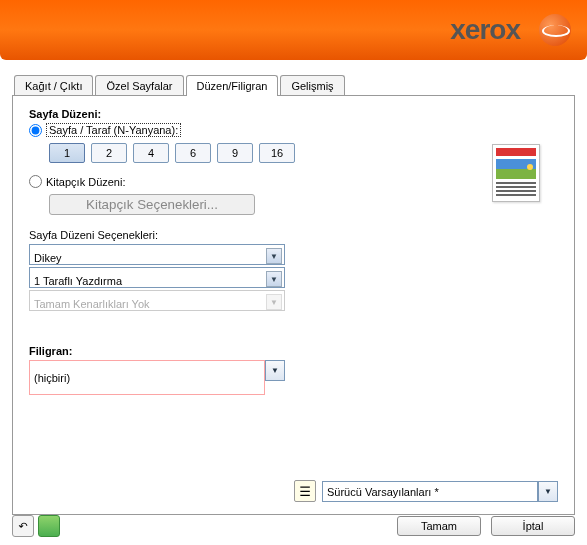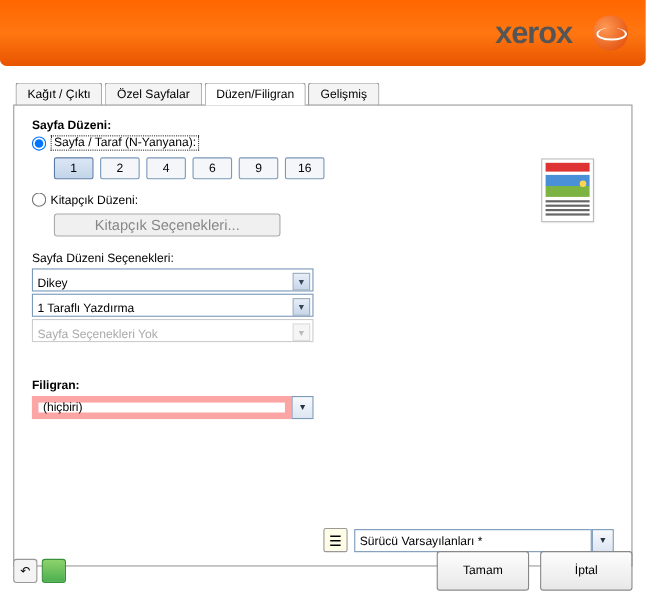--- a/index.html
+++ b/index.html
@@ -21,36 +21,36 @@
 .nup-btn { width: 36px; height: 20px; border: 1px solid #7a98b8; background: #f4f6fa; cursor: pointer; border-radius: 2px; font-size: 11px; }
 .nup-btn.selected { background: linear-gradient(#dbe6f4,#c3d5ea); border-color: #5a7aa8; }
 .kitapcik-btn { width: 206px; height: 21px; margin-left: 20px; border: 1px solid #aaa; background: #f0f0f0; color: #888; cursor: not-allowed; border-radius: 3px; }
 .sublabel { margin-top: 14px; margin-bottom: 3px; }
 .dropdown { width: 256px; height: 21px; border: 1px solid #7a98b8; background: #fff; display: flex; align-items: flex-end; justify-content: space-between; padding: 0 2px 0 4px; margin-bottom: 2px; cursor: pointer; }
 .dropdown.disabled { color: #aaa; border-color: #ccc; cursor: default; }
 .dd-arrow { width: 16px; height: 16px; background: linear-gradient(#e8eef8,#c7d6ea); border: 1px solid #9ab; display: flex; align-items: center; justify-content: center; font-size: 8px; color: #345; }
 .dropdown.disabled .dd-arrow { color: #bbb; border-color: #ddd; background: #f5f5f5; }
 .filigran-block { margin-top: 34px; }
 .filigran-row { display: flex; }
-.filigran-input { width: 236px; height: 21px; border: 6px solid #fca5a5; background: #fff; padding: 0 4px; display: flex; align-items: center; }
+.filigran-input { width: 236px; height: 35px; border: 1px solid #fca5a5; background: #fff; padding: 0 4px; display: flex; align-items: center; }
 .dd-btn { width: 20px; height: 21px; border: 1px solid #7a98b8; background: linear-gradient(#f7f9fc,#dde6f2); display: flex; align-items: center; justify-content: center; cursor: pointer; font-size: 8px; color: #234; }
 .preview { position: absolute; right: 34px; top: 48px; width: 48px; height: 58px; border: 1px solid #bbb; background: #fff; padding: 3px; box-shadow: 1px 1px 2px rgba(0,0,0,0.15); }
 .preview .bar { height: 8px; background: #d33; margin-bottom: 3px; }
 .preview .pic { height: 20px; background: linear-gradient(to bottom, #4a90d9 50%, #7cb342 50%); margin-bottom: 3px; position: relative; }
 .preview .pic::after { content:""; position:absolute; top:5px; right:3px; width:6px; height:6px; background:#ffd54f; border-radius:50%; }
 .preview .line { height: 2px; background: #666; margin-bottom: 2px; }
 .saved-row { position: absolute; bottom: 12px; right: 16px; display: flex; align-items: flex-end; }
 .saved-icon { width: 22px; height: 22px; border: 1px solid #999; background: #fffde7; margin-right: 6px; display: flex; align-items: center; justify-content: center; font-size: 13px; border-radius: 2px; }
 .saved-input { width: 216px; height: 21px; border: 1px solid #7a98b8; background: #fff; padding: 0 4px; display: flex; align-items: center; }
 .footer { position: absolute; bottom: 8px; left: 12px; right: 12px; display: flex; justify-content: space-between; align-items: center; }
 .footer-left { display: flex; gap: 4px; }
 .icon-btn { width: 22px; height: 22px; border: 1px solid #999; border-radius: 3px; display: flex; align-items: center; justify-content: center; cursor: pointer; background: #f4f4f4; }
 .icon-btn.green { background: linear-gradient(#8ed36b,#4caf50); border-color: #3a8f3a; }
 .footer-right { display: flex; gap: 10px; }
-.action-btn { width: 84px; height: 36px; border: 1px solid #888; background: linear-gradient(#fdfdfd,#e8e8e8); cursor: pointer; border-radius: 3px; font-size: 11px; }
+.action-btn { width: 84px; height: 20px; border: 1px solid #888; background: linear-gradient(#fdfdfd,#e8e8e8); cursor: pointer; border-radius: 3px; font-size: 11px; }
 </style>
 </head>
 <body>
 
 <div class="window">
   <div class="header">
     <span class="logo-text">xerox</span>
     <span class="logo-ball"></span>
   </div>
 
@@ -86,21 +86,21 @@
     <div class="sublabel">Sayfa Düzeni Seçenekleri:</div>
     <div class="dropdown">
       <span>Dikey</span>
       <span class="dd-arrow">▼</span>
     </div>
     <div class="dropdown">
       <span>1 Taraflı Yazdırma</span>
       <span class="dd-arrow">▼</span>
     </div>
     <div class="dropdown disabled">
-      <span>Sayfa Seçenekleri Yok</span>
+      <span>Tamam Kenarlıkları Yok</span>
       <span class="dd-arrow">▼</span>
     </div>
 
     <div class="filigran-block">
       <div class="section-title">Filigran:</div>
       <div class="filigran-row">
         <div class="filigran-input">
           <span>(hiçbiri)</span>
         </div>
         <div class="dd-btn">

